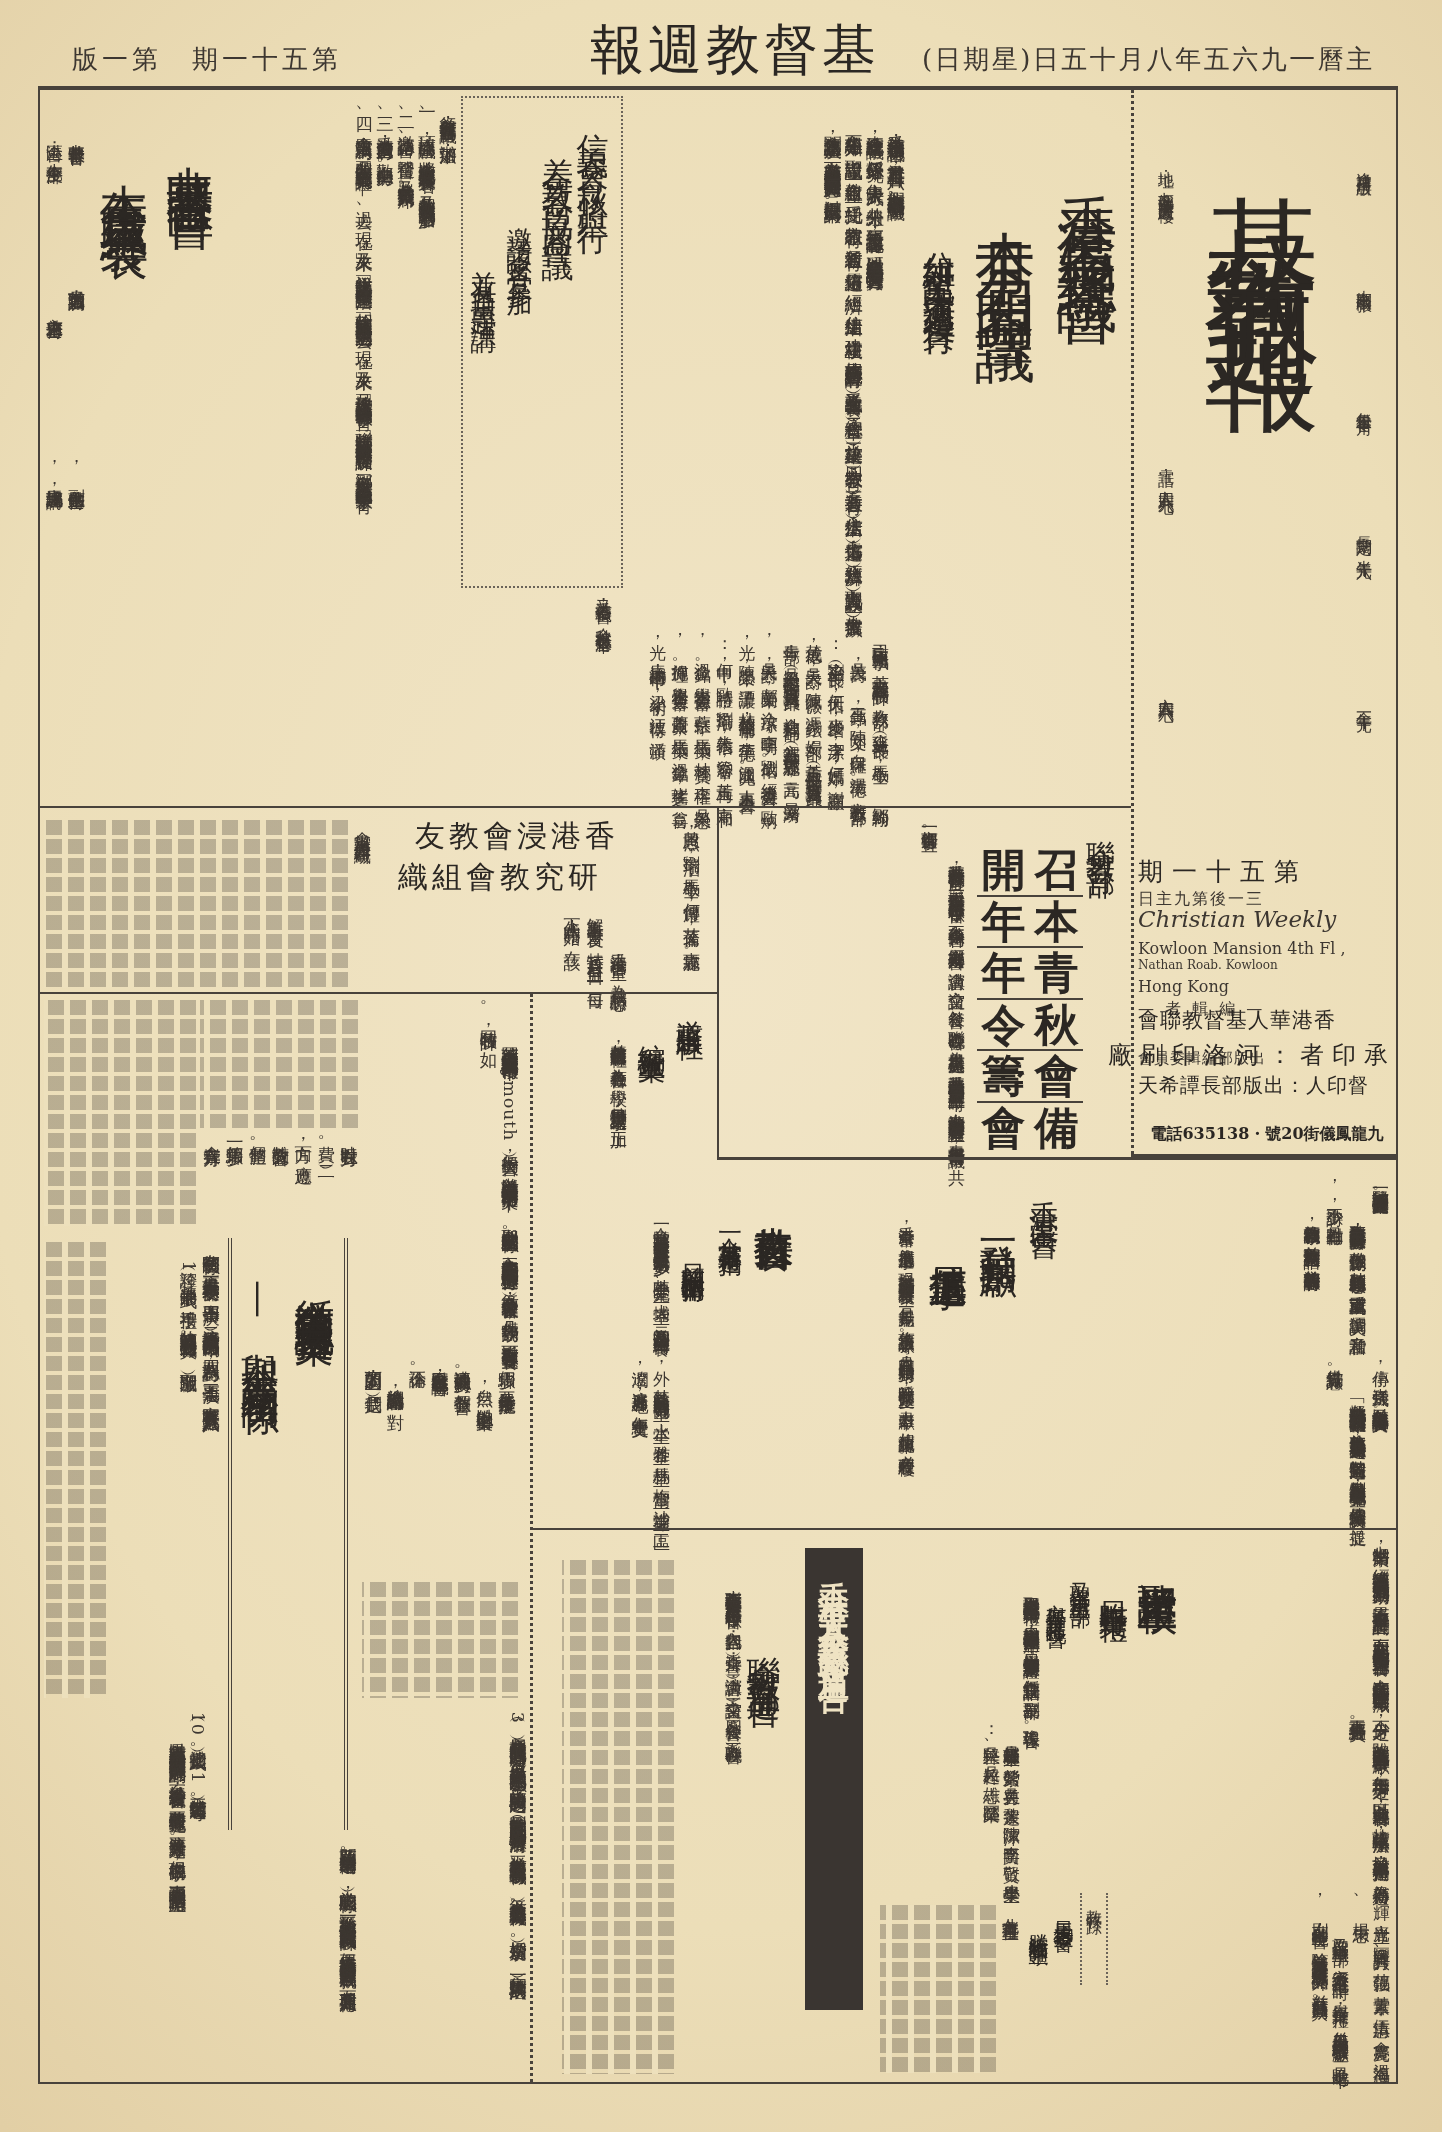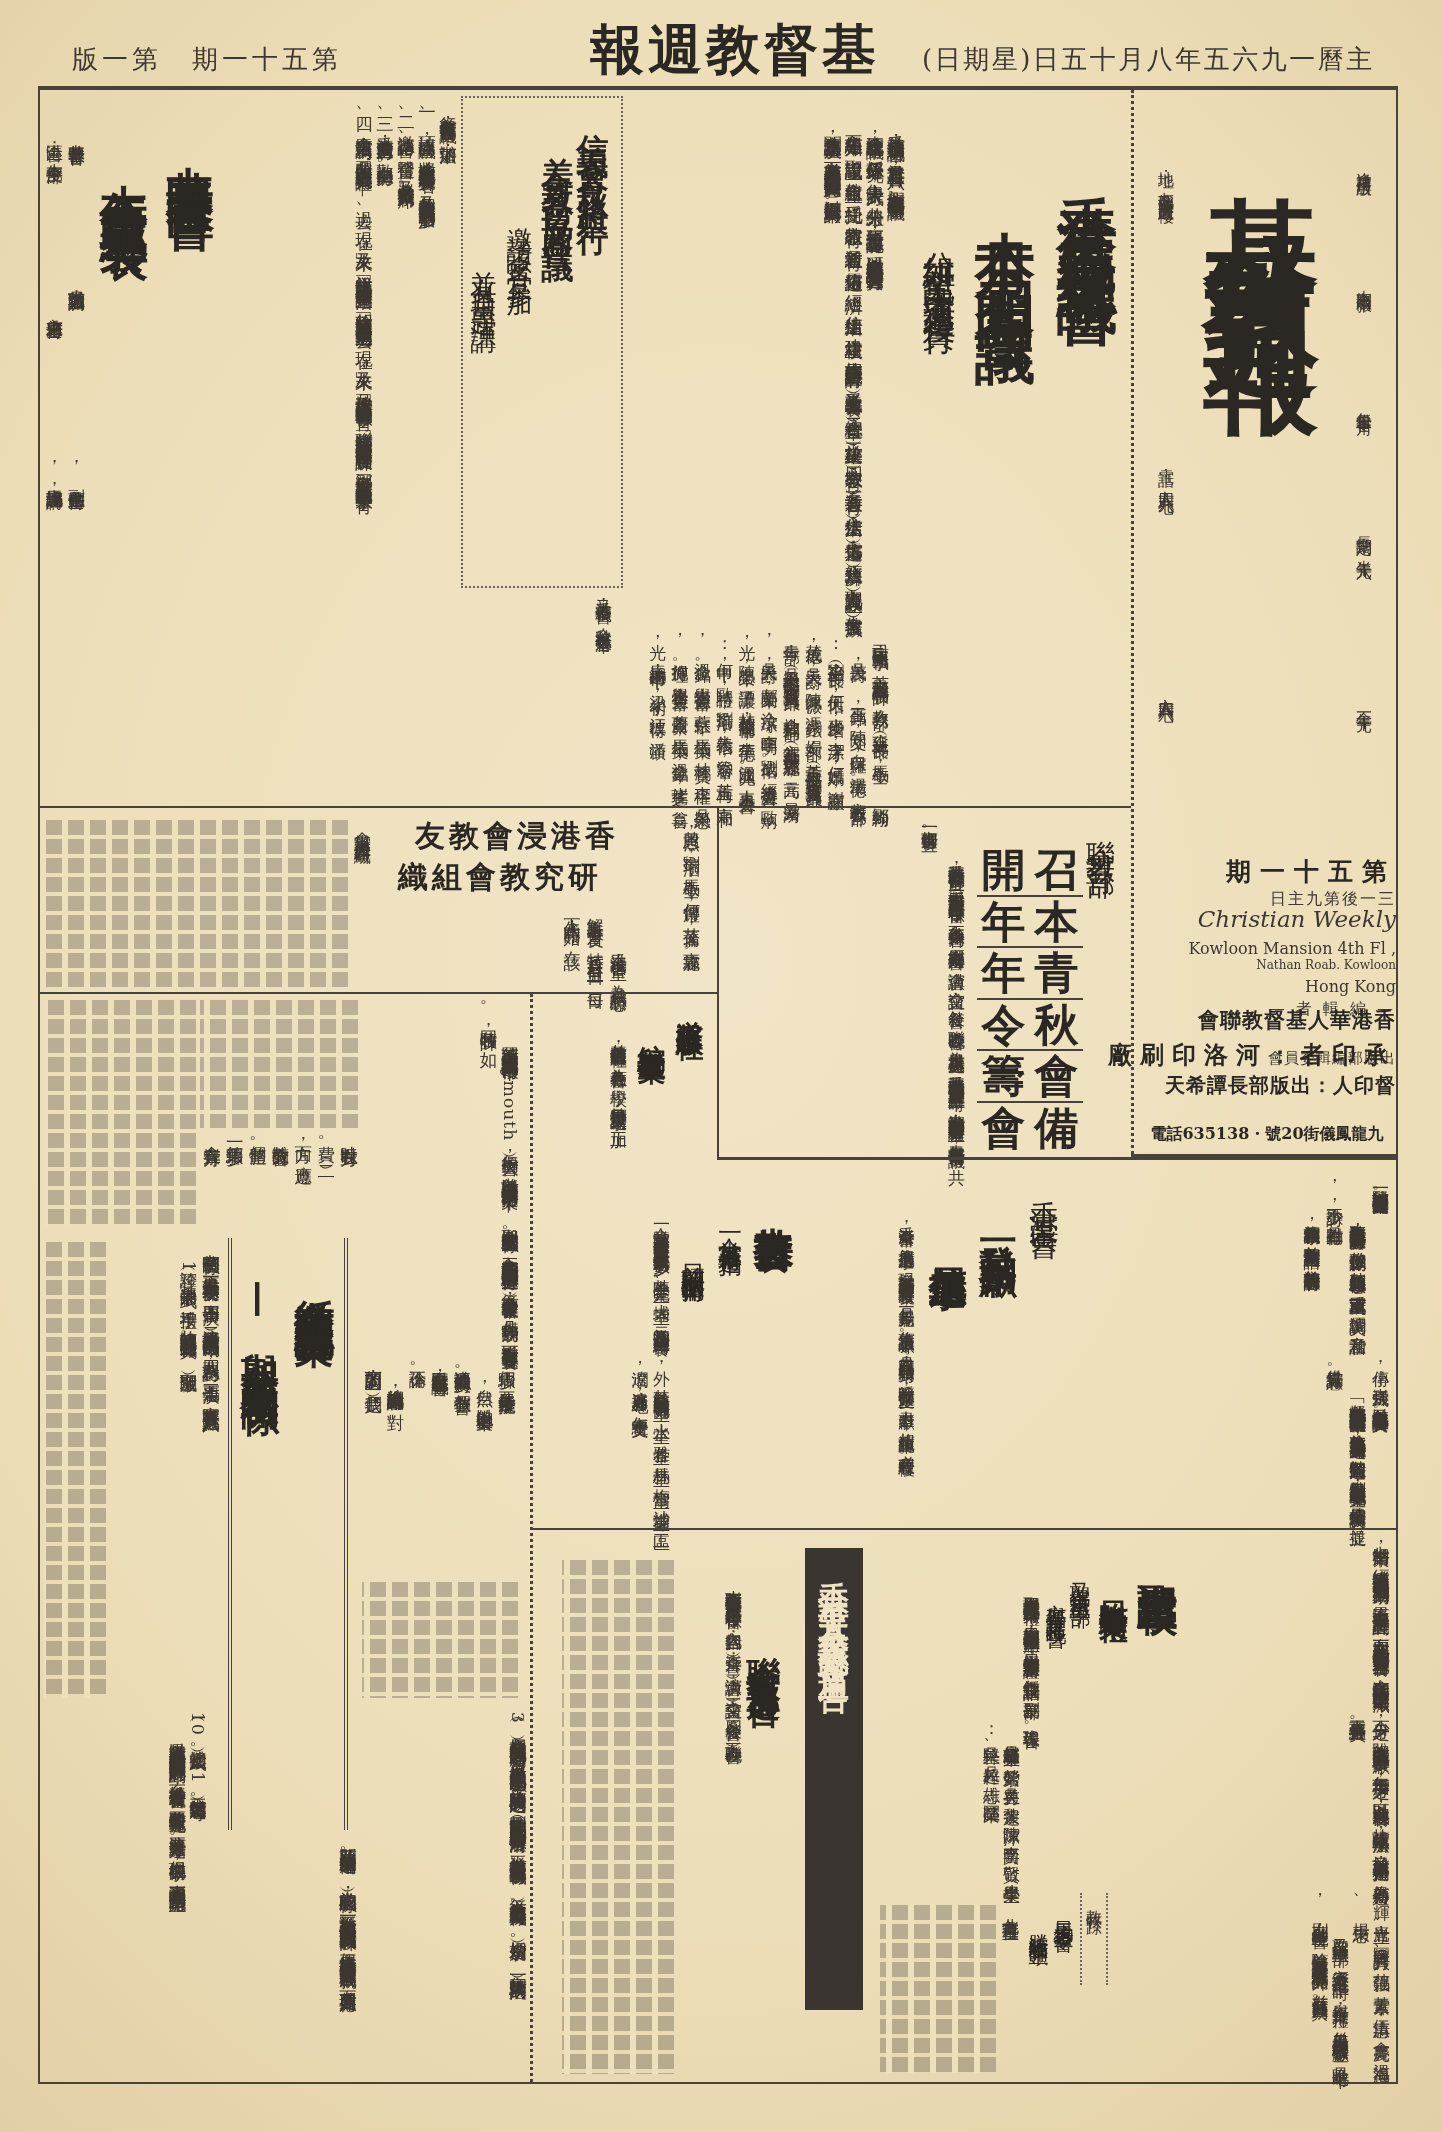--- a/index.html
+++ b/index.html
@@ -7,27 +7,27 @@
 body{width:1442px;height:2132px;overflow:hidden;background:var(--paper);}
 #page{position:relative;width:1442px;height:2132px;overflow:hidden;
   background:radial-gradient(ellipse 80% 70% at 50% 45%,#f1e5c7 0%,#ecdeb8 65%,#e2cfa5 100%);
   color:var(--ink);font-family:"DejaVu Serif",serif;}
 .a{position:absolute;}
 .v{writing-mode:vertical-rl;text-orientation:mixed;line-break:anywhere;word-break:break-all;overflow-wrap:anywhere;white-space:normal;}
 .v p{margin:0;padding:0;}
 .i1{text-indent:1em;}
 .i2{text-indent:2em;}
 .rtl{direction:rtl;unicode-bidi:bidi-override;white-space:nowrap;}
-.hl{font-weight:bold;color:var(--headline_ink);}
+.hl{font-weight:normal;color:var(--headline_ink);}
 .rule{position:absolute;background:var(--rule);}
 .beads{position:absolute;width:0;border-left:3px dotted var(--rule);}
 .ill{position:absolute;background:
   repeating-linear-gradient(to left,rgba(0,0,0,0) 0 16px,#ede0bc 16px 22px),
   repeating-linear-gradient(to bottom,rgba(66,60,53,.30) 0 15px,rgba(66,60,53,0) 15px 19px);}
-.ctr{text-align:right;width:258px;left:1138px;}
+.ctr{text-align:left;width:258px;left:1138px;}
 .cell{font-size:44px;font-weight:bold;text-align:center;line-height:49px;border-bottom:2px solid var(--rule);direction:ltr;color:var(--headline_ink);}
 .cell.last{border-bottom:none;}
 </style>
 </head>
 <body>
 
 <div id="page">
 
   <div class="a rtl" style="left:72px;top:42px;font-size:26px;letter-spacing:4px;">第五十一期　第一版</div>
   <div class="a rtl hl" style="left:590px;top:14px;font-size:54px;letter-spacing:4px;">基督教週報</div>

